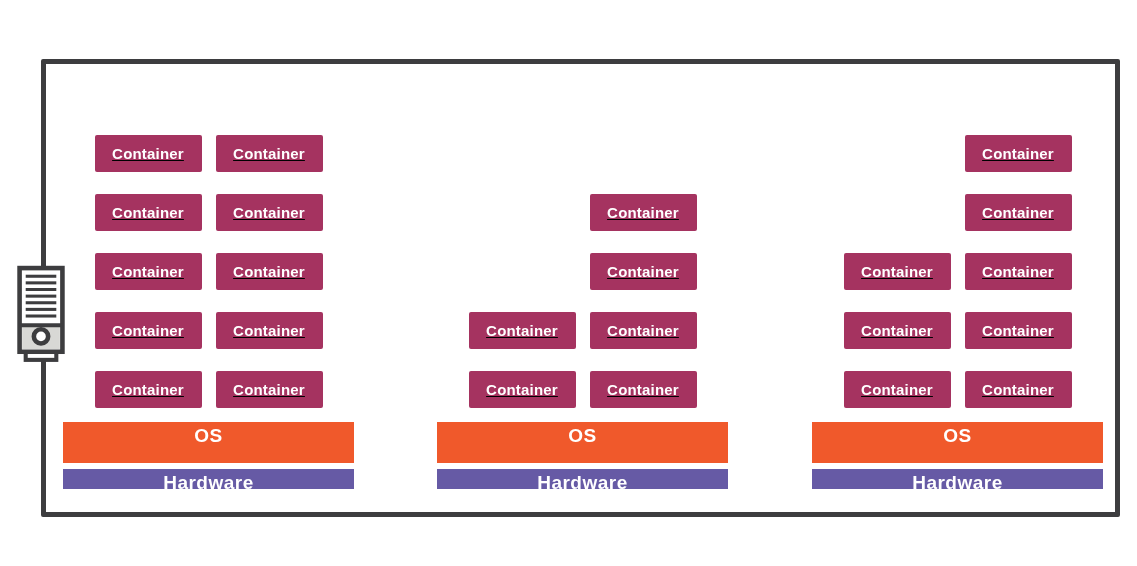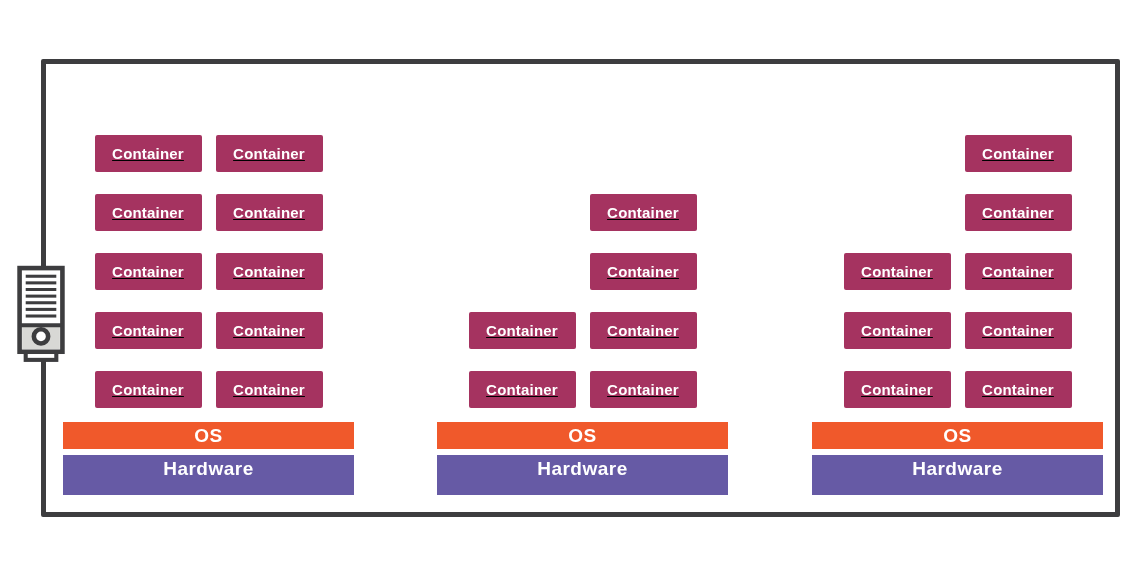--- a/index.html
+++ b/index.html
@@ -67,30 +67,30 @@
     background: #a53360;
     border-radius: 2px;
     color: #ffffff;
     font-size: 15px;
     font-weight: bold;
     line-height: 37px;
     text-align: center;
     letter-spacing: 0.2px;
   }
   .os-bar, .hw-bar {
-    height: 27px;
+    height: 41px;
     line-height: 27px;
     text-align: center;
     color: #ffffff;
     font-size: 19px;
     font-weight: bold;
     letter-spacing: 0.5px;
   }
   .os-bar { margin-top: 14px; background: #f0592b; }
-  .hw-bar { margin-top: 6px; background: #665aa5; height: 40px; line-height: 28px; }
+  .hw-bar { margin-top: 6px; background: #665aa5; height: 20px; line-height: 28px; }
 </style>
 </head>
 <body>
 
 <div class="page">
 
   <div class="cluster-box"></div>
 
 
   <svg class="server-icon" viewBox="0 0 50 100" xmlns="http://www.w3.org/2000/svg">

